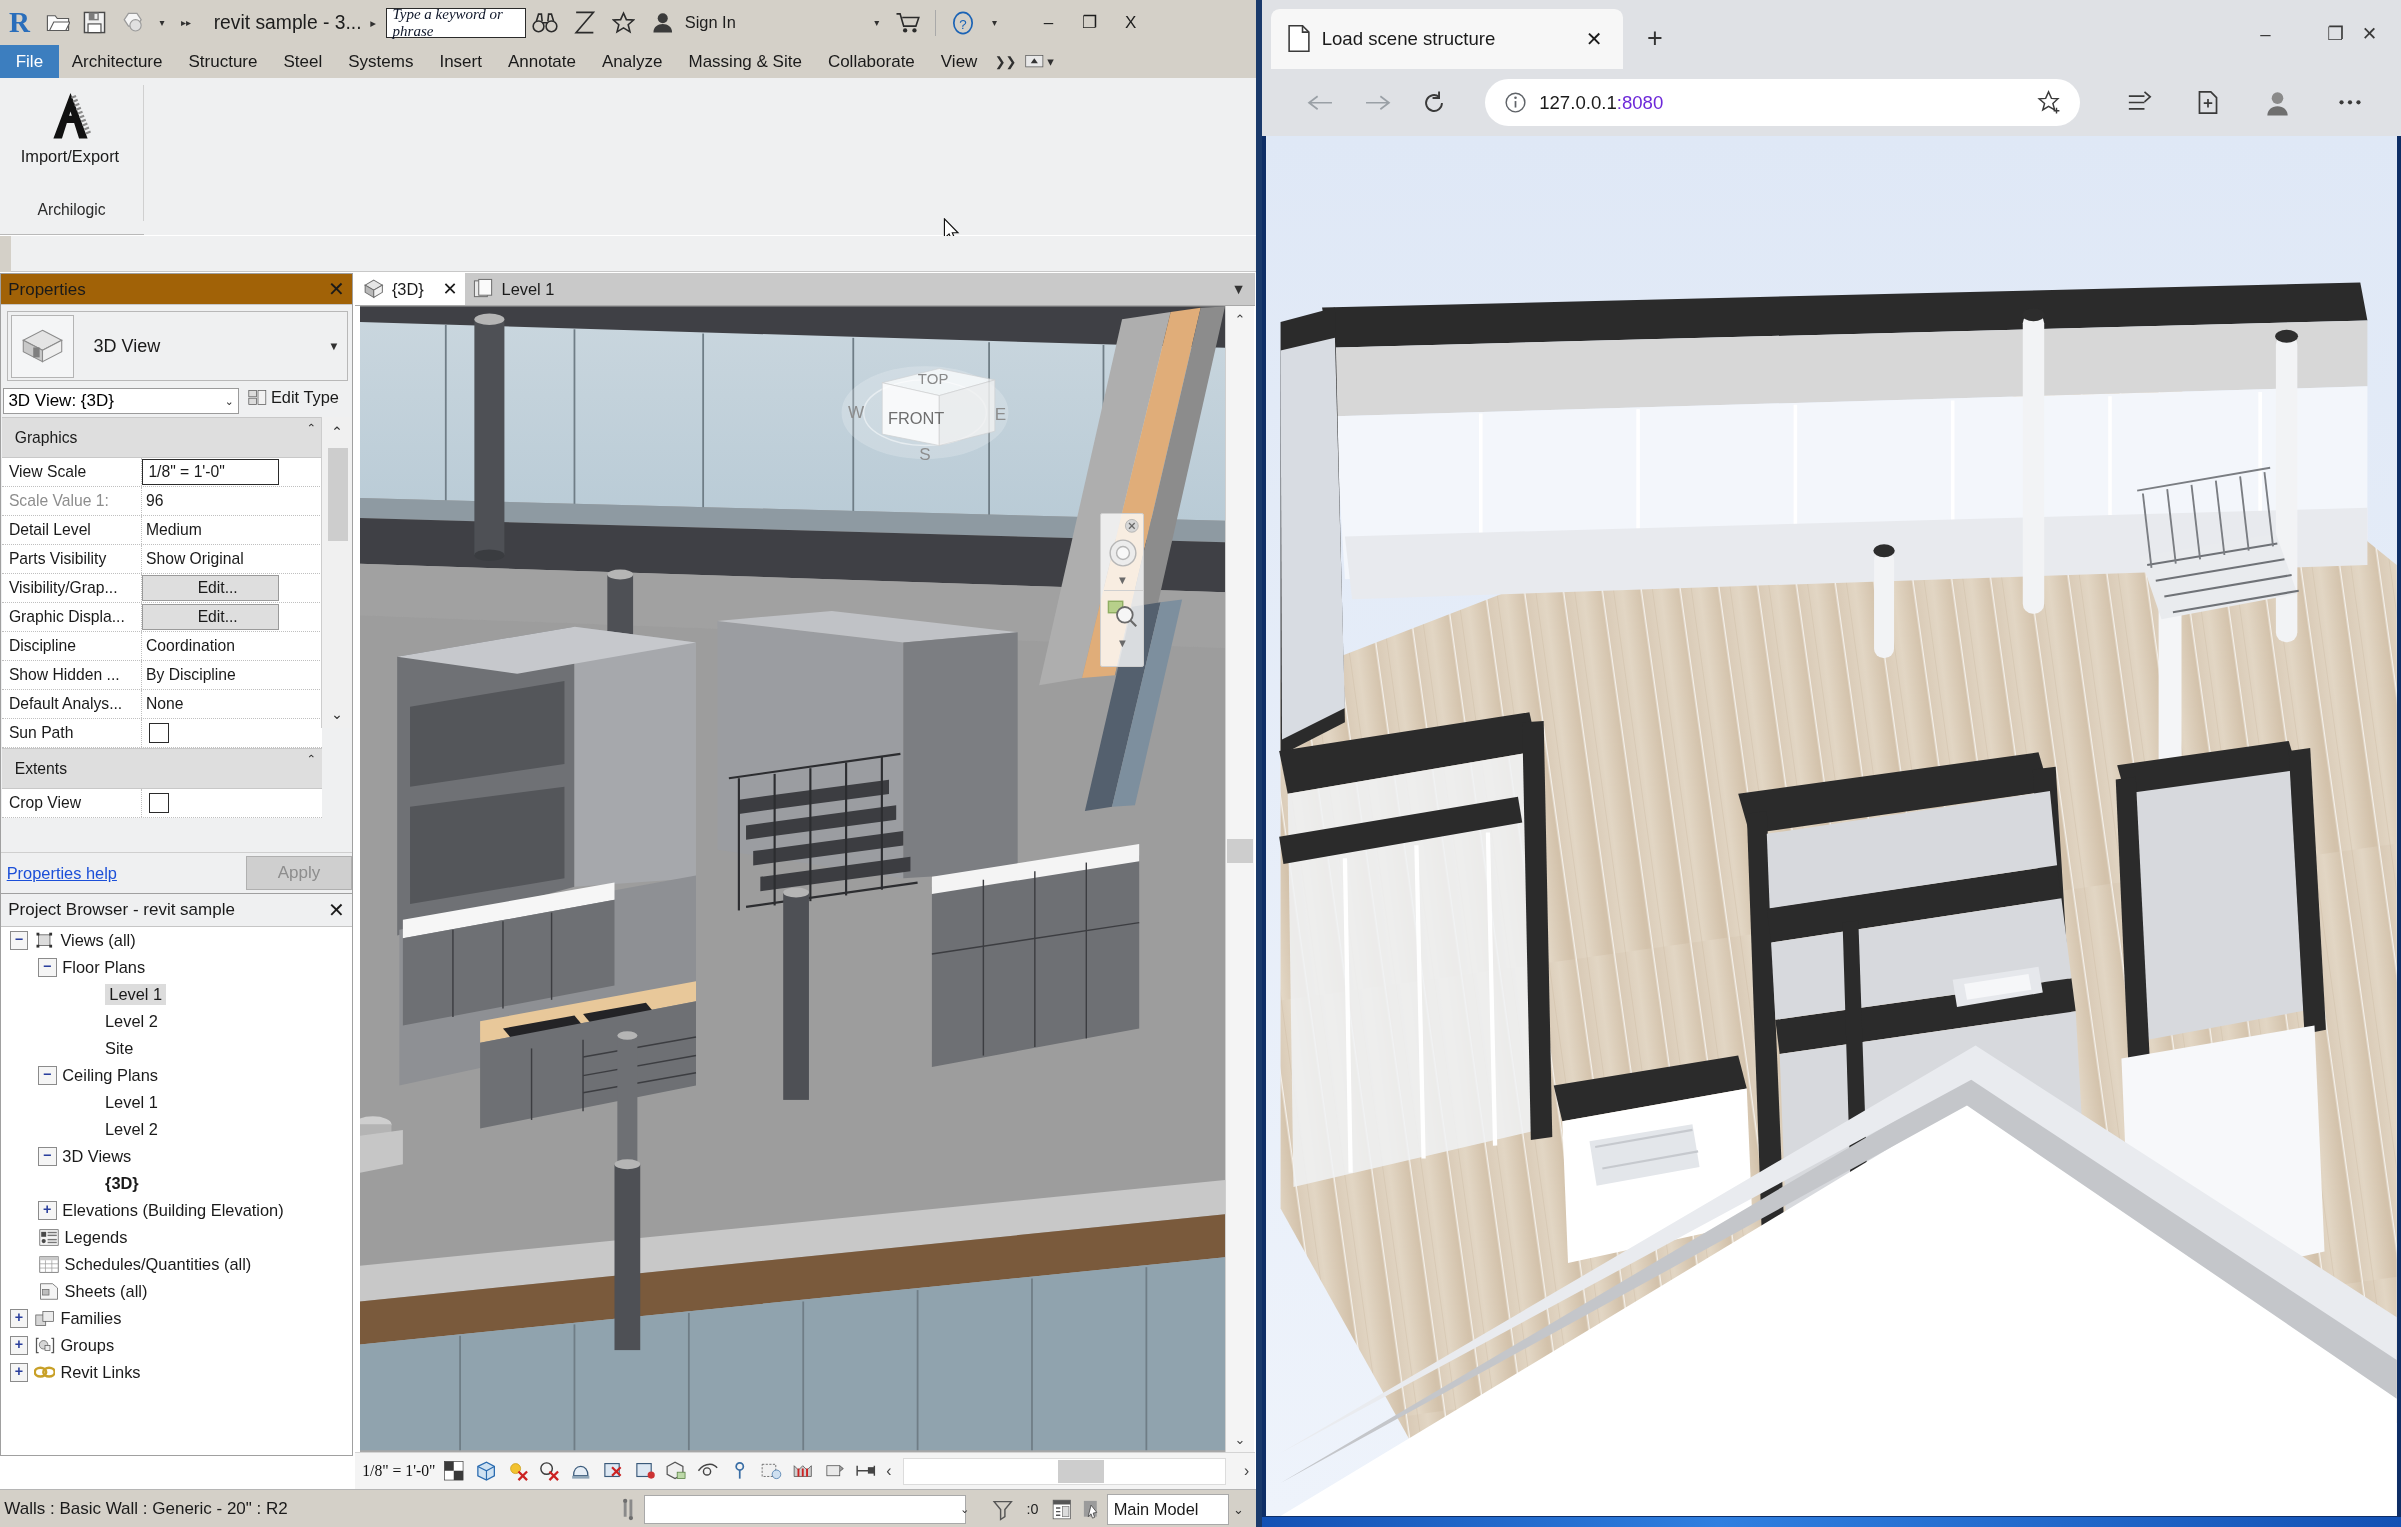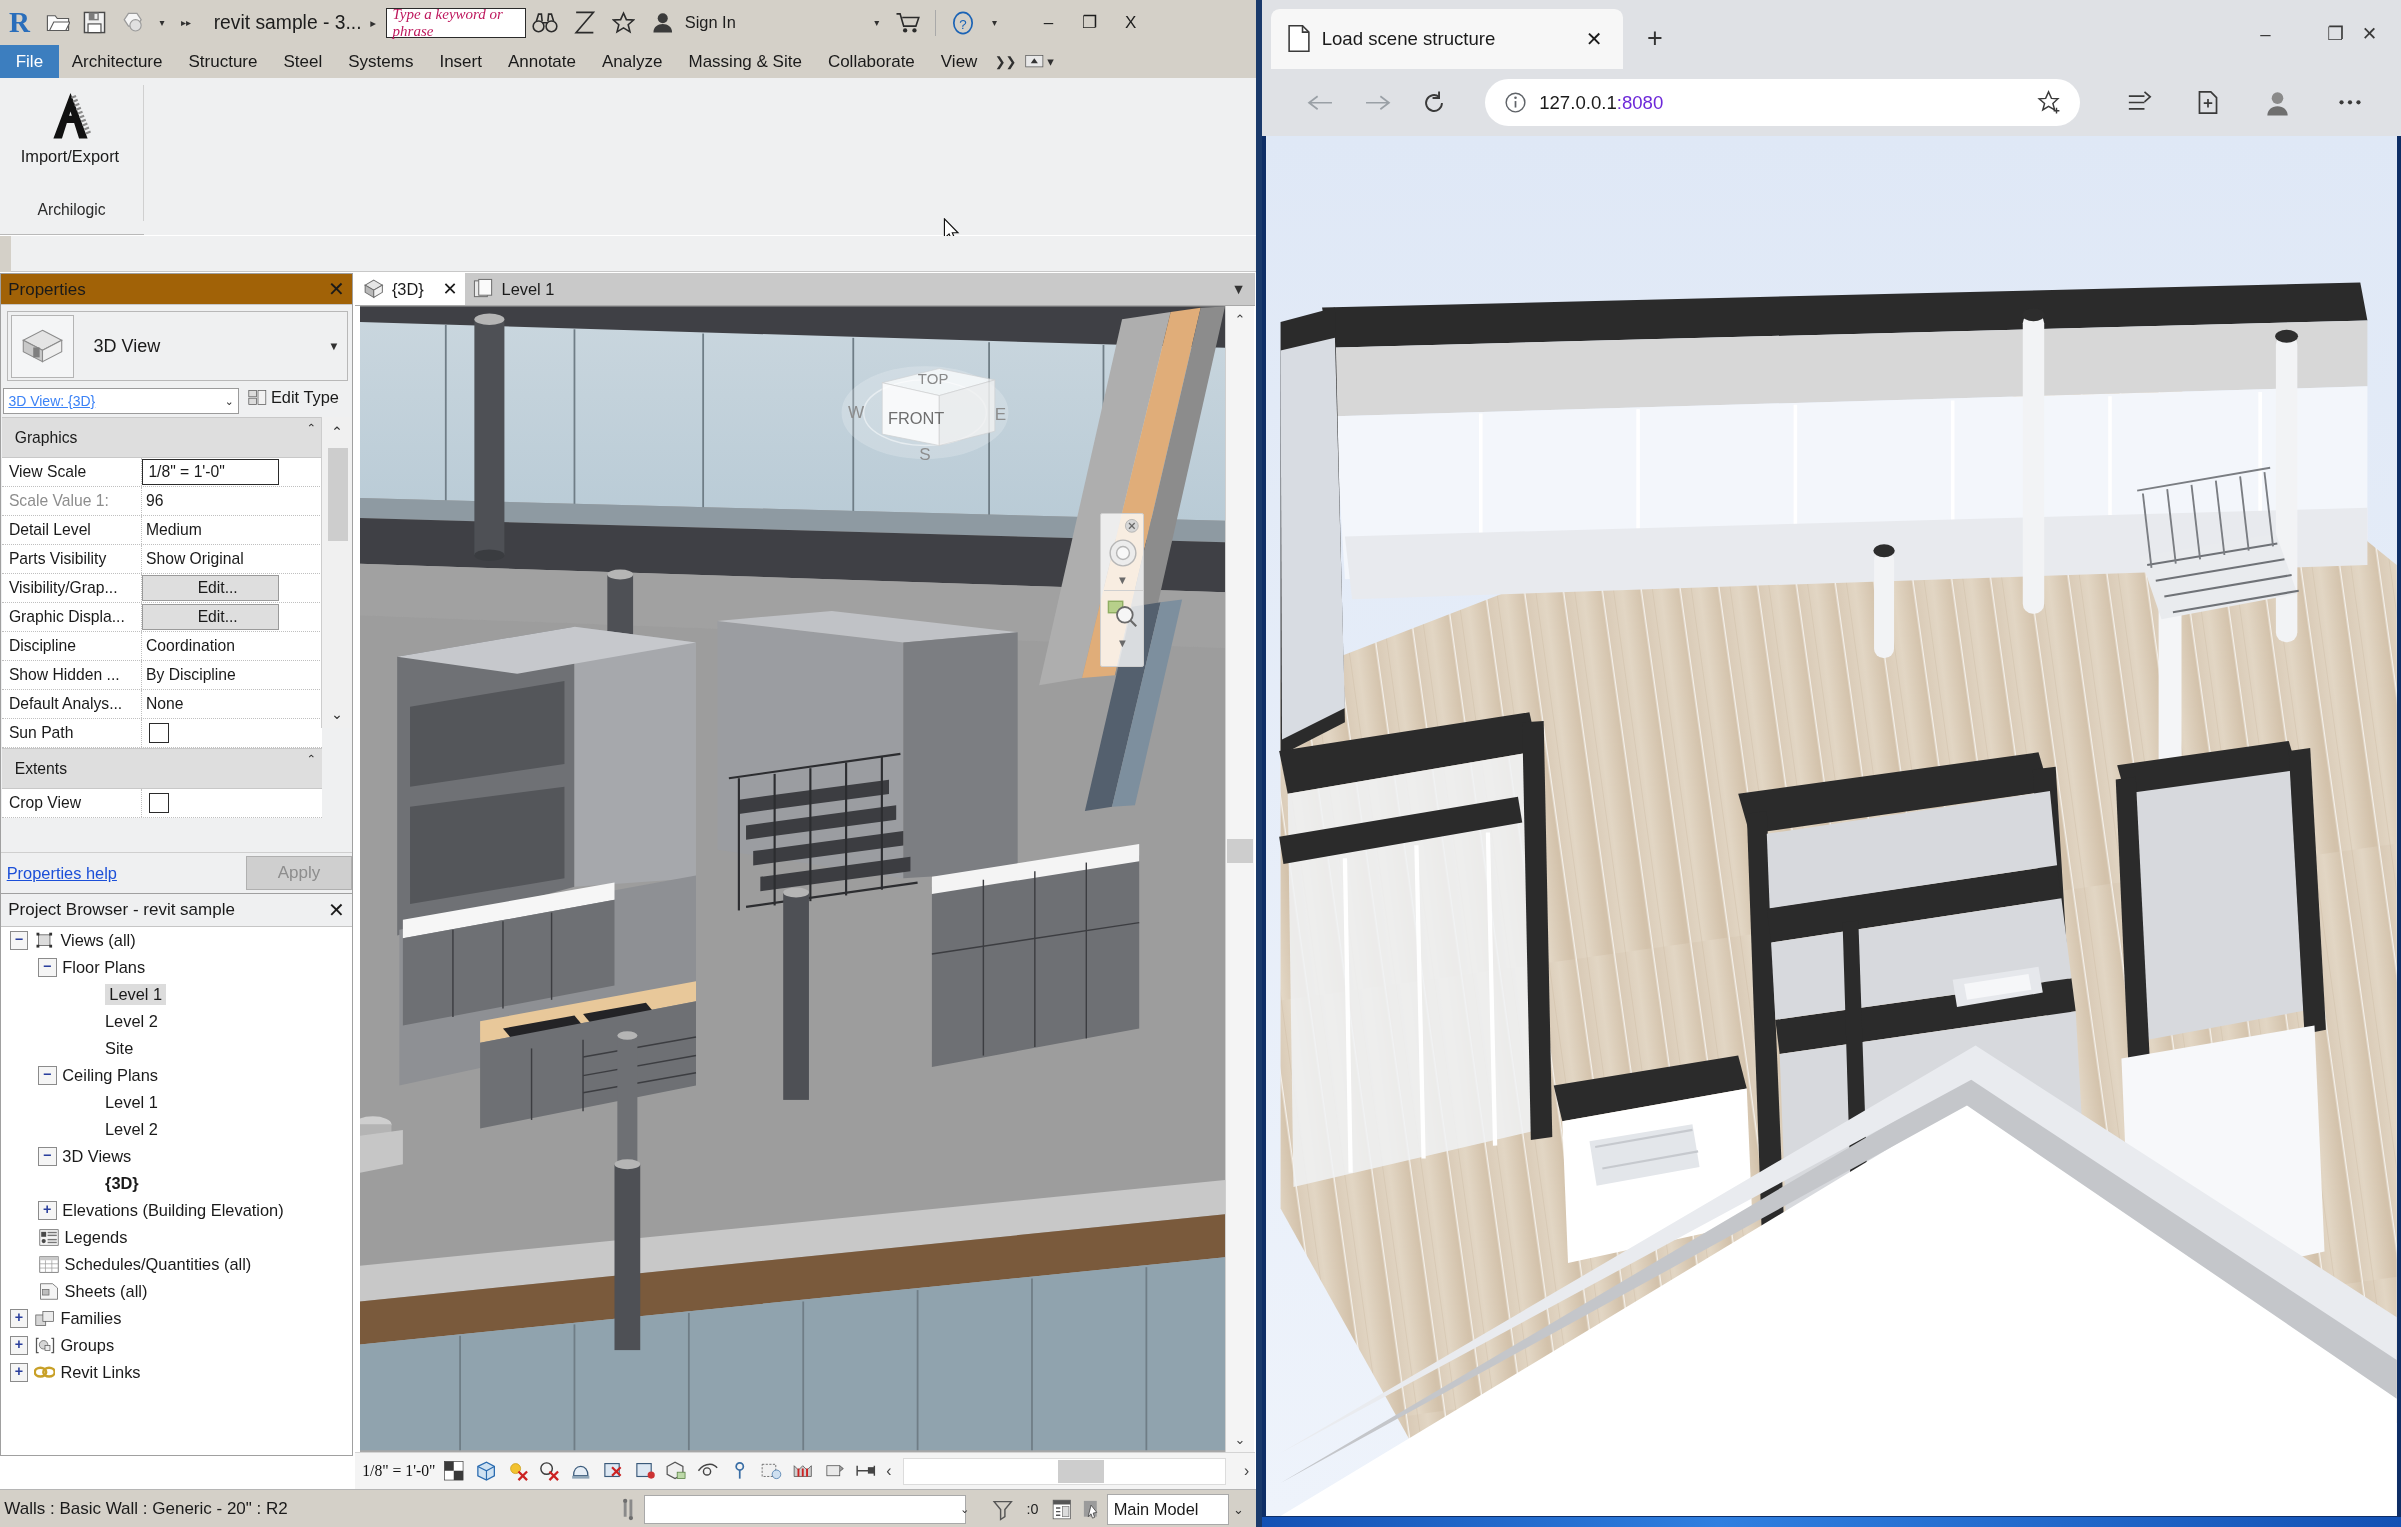--- a/index.html
+++ b/index.html
@@ -28,21 +28,21 @@
   .qat-icon { width: 37px; height: 45px; display: flex; align-items: center; justify-content: center; }
   .qat-icon svg { display:block; }
   .qat-caret { width: 24px; height: 45px; display:flex; align-items:center; justify-content:center;
                font-size: 10px; color:#303030; }
   .doc-title { font-size: 19.3px; color: #1d1d1d; margin-left: 15.7px; white-space: nowrap; }
   .doc-arrow { margin-left: 8.6px; font-size: 11.4px; color: #303030; }
   .search-box {
     margin-left: 10px; width: 140px; height: 30px; background: #fff;
     border: 1.4px solid #2b2b2b; display:flex; align-items:center; padding: 0 5.7px;
   }
-  .search-box span { font-size: 15px; color:#be185d; font-style: italic; font-family:"Liberation Serif", serif; }
+  .search-box span { font-size: 15px; color:#0f172a; font-style: italic; font-family:"Liberation Serif", serif; }
   .tb-icon { width: 39px; height: 45px; display:flex; align-items:center; justify-content:center; }
   .signin { font-size: 16.4px; color:#1d1d1d; margin-left: 2.9px; white-space: nowrap; }
   .tb-sep { width:1.4px; height:26px; background:#a9a9a9; margin:0 7.2px; }
   .winbtn { width: 41px; height: 45px; display:flex; align-items:center; justify-content:center;
             font-size: 17px; color:#1d1d1d; }
 
   
   .ribtabs {
     position: absolute; left: 0; top: 45px; width: 1256px; height: 33px;
     background: #d4d0c8; display: flex; align-items: stretch;
@@ -77,21 +77,21 @@
   .props-hdr .t { position:absolute; left:7.2px; top:5.7px; font-size:17px; color:#1a1a1a; }
   .props-hdr .x { position:absolute; right:7.2px; top:2.9px; font-size:20px; color:#1a1a1a; }
   .props-type { position:absolute; left:5.7px; top:37px; width:341px; height:70px; background:#eff0f1;
                 border:0.7px solid #b8b8b8; display:flex; align-items:center; }
   .props-type .thumb { width:63px; height:63px; margin-left:2.9px; background:#f4f5f6; border:0.7px solid #b4b4b4;
                        display:flex; align-items:center; justify-content:center; }
   .props-type .name { font-size:18px; color:#1a1a1a; margin-left:20px; }
   .props-type .dd { position:absolute; right:7.2px; font-size:11.4px; color:#303030; }
   .props-sel { position:absolute; left:2.1px; top:114px; width:236px; height:26px; background:#fff;
                border:0.7px solid #9b9b9b; display:flex; align-items:center; padding:0 4.3px; }
-  .props-sel .v { font-size:14px; color:#3b82f6;text-decoration:underline; }
+  .props-sel .v { font-size:17px; color:#000000; }
   .props-sel .dd { position:absolute; right:4.3px; font-size:10.7px; color:#303030; }
   .edittype { position:absolute; left:247px; top:114px; display:flex; align-items:center; gap:4.3px; }
   .edittype .lbl { font-size:16.4px; color:#1a1a1a; }
 
   .ptable { position:absolute; left:0.7px; top:143px; width:320px; }
   .pgroup { height:41px; background:#dedede; border-top:0.7px solid #c8c8c8; border-bottom:0.7px solid #c8c8c8;
             display:flex; align-items:center; padding-left:13px; font-size:15.7px; color:#1a1a1a; position:relative;}
   .pgroup .chev { position:absolute; right:5.7px; top:2.9px; font-size:11.4px; color:#333; }
   .prow { height:29px; display:flex; align-items:stretch; background:#fff; border-bottom:0.7px dotted #c0c0c0;justify-content:flex-end; }
   .prow .k { width:140px; font-size:15.7px; color:#1a1a1a; display:flex; align-items:center; padding-left:7.2px;

